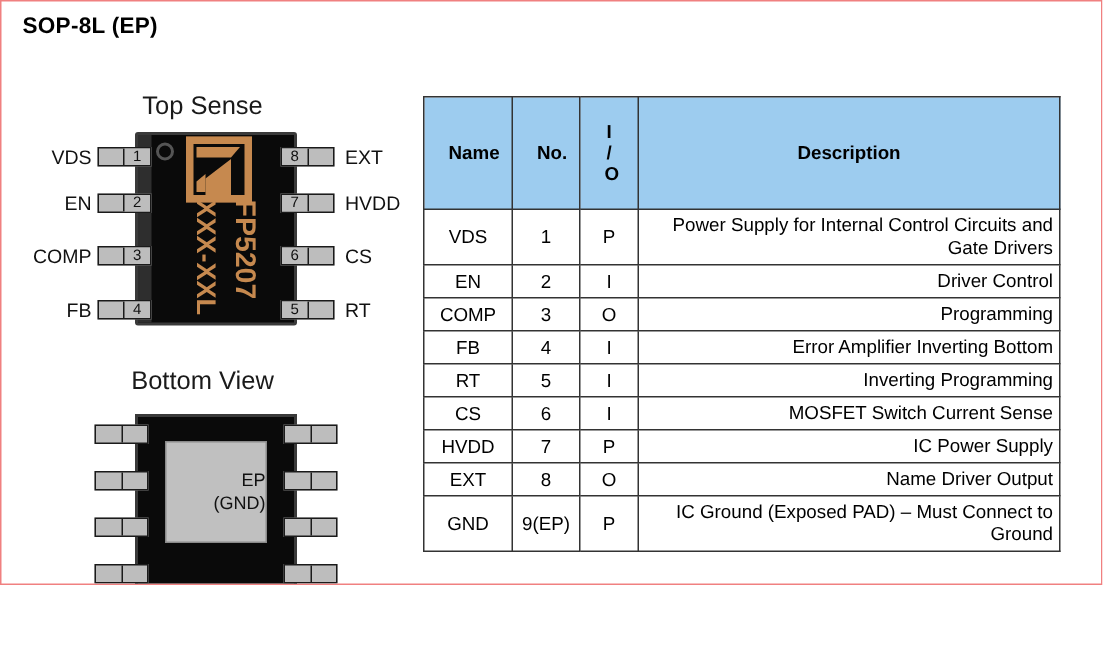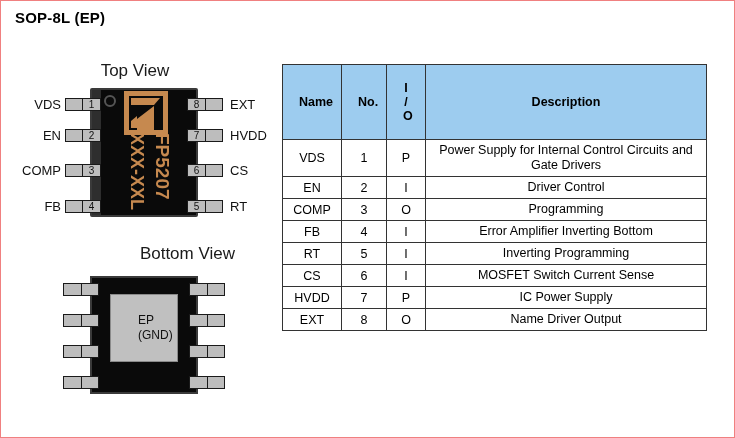--- a/index.html
+++ b/index.html
@@ -6,21 +6,21 @@
     margin: 0;
     padding: 0;
     background: #ffffff;
   }
   body {
     font-family: "Liberation Sans", sans-serif;
   }
   #figure {
     position: relative;
     width: 735px;
-    height: 438px;
+    height: 390px;
     box-sizing: border-box;
     border: 1px solid #f08080;
     background: #ffffff;
     overflow: hidden;
   }
 
   
   #pkg-title {
     position: absolute;
     left: 14px;
@@ -33,21 +33,21 @@
 
   
   .view-caption {
     position: absolute;
     font-size: 17px;
     color: #1a1a1a;
     text-align: center;
     width: 200px;
   }
   #top-view-caption  { left: 34px; top: 60px; }
-  #bottom-view-caption { left: 34px; top: 243px; text-align: right; }
+  #bottom-view-caption { left: 34px; top: 243px; }
 
   
   #top-view { position: absolute; left: 0; top: 0; }
 
   .chip-body {
     position: absolute;
     background: #0a0a0a;
     border: 2px solid #3a3a3a;
     box-sizing: border-box;
   }
@@ -142,21 +142,21 @@
   }
   #ep-pad {
     position: absolute;
     left: 109px; top: 293px;
     width: 68px; height: 68px;
     background: #c0c0c0;
     border: 1px solid #8a8a8a;
     box-sizing: border-box;
     display: flex;
     flex-direction: column;
-    align-items: flex-start;
+    align-items: flex-end;
     justify-content: center;
     font-size: 12px;
     color: #111;
     line-height: 15px;
     padding-left: 27px;
   }
   .lead-b {
     position: absolute;
     width: 36px; height: 13px;
     background: #bdbdbd;
@@ -190,38 +190,38 @@
     height: 21px;
     font-size: 12.5px;
   }
   #pin-table td.c-name,
   #pin-table td.c-no,
   #pin-table td.c-io {
     text-align: center;
     padding: 3px 2px;
   }
   #pin-table td.c-desc {
-    text-align: center;
+    text-align: right;
     padding: 3px 4px;
     line-height: 15px;
   }
   .col-name { width: 59px; }
   .col-no   { width: 45px; }
   .col-io   { width: 39px; }
 </style>
 </head>
 <body>
 
 <div id="figure">
 
   <div id="pkg-title">SOP-8L (EP)</div>
 
   <div id="top-view">
 
-    <div id="top-view-caption" class="view-caption">Top View</div>
+    <div id="top-view-caption" class="view-caption">Top Sense</div>
 
     <div id="top-body" class="chip-body"></div>
     <div id="top-body-shoulder"></div>
     <div id="pin1-dot"></div>
 
     <div id="chip-logo">
       <svg width="44" height="44" viewBox="0 0 44 44">
         <rect x="0" y="0" width="44" height="44" fill="#c6894f"></rect>
         <path d="M5 5 L39 5 L39 39 L30 39 L30 15 L13 28 L13 39 L5 39 Z" fill="#0a0a0a"></path>
         <path d="M7 7 L36 7 L30 14 L7 14 Z" fill="#c6894f"></path>
@@ -384,16 +384,22 @@
         <td class="c-no">7</td>
         <td class="c-io">P</td>
         <td class="c-desc">IC Power Supply</td>
       </tr>
       <tr>
         <td class="c-name">EXT</td>
         <td class="c-no">8</td>
         <td class="c-io">O</td>
         <td class="c-desc">Name Driver Output</td>
       </tr>
+      <tr>
+        <td class="c-name">GND</td>
+        <td class="c-no">9(EP)</td>
+        <td class="c-io">P</td>
+        <td class="c-desc">IC Ground (Exposed PAD) – Must Connect to Ground</td>
+      </tr>
     </tbody>
   </table>
 
 </div>
 
 </body></html>

